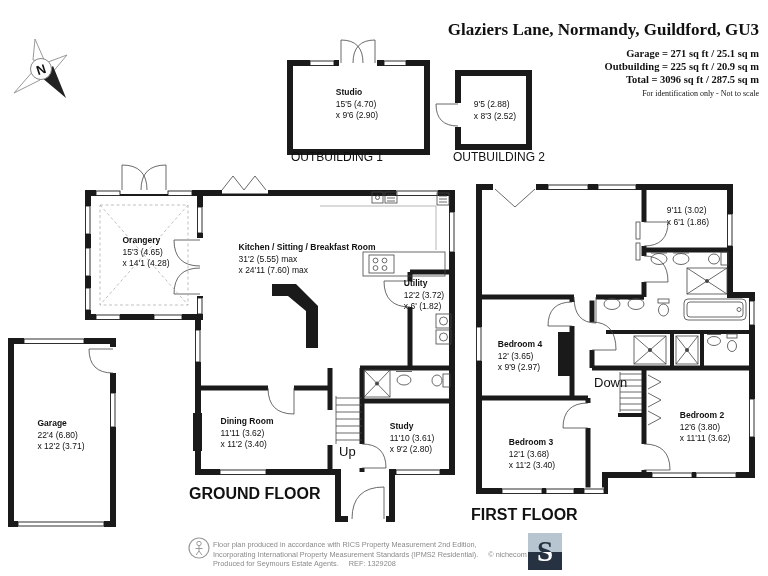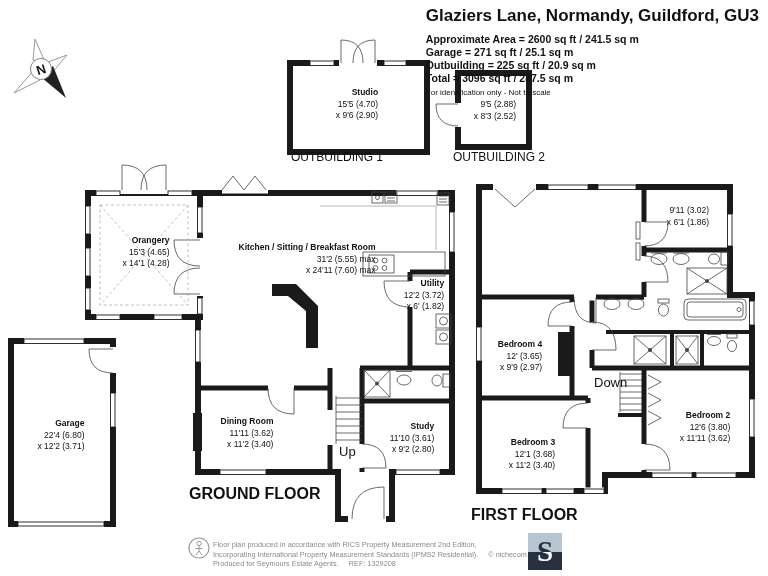--- a/index.html
+++ b/index.html
@@ -1,24 +1,24 @@
 <!DOCTYPE html>
 <html><head>
 <meta charset="utf-8">
 <style>
   html,body{margin:0;padding:0;background:#fff;}
   .canvas{position:relative;width:768px;height:576px;background:#fff;overflow:hidden;
           font-family:"Liberation Sans",sans-serif;color:#111;}
   svg{position:absolute;left:0;top:0;}
-  .hdr{position:absolute;top:6px;right:9px;text-align:left;}
+  .hdr{position:absolute;top:20px;right:9px;text-align:right;font-family:Liberation Serif, serif;}
   .hdr-title{font-size:17px;font-weight:bold;white-space:nowrap;}
   .areas{margin-top:7px;}
   .area-line{font-size:10.5px;font-weight:bold;line-height:13px;white-space:nowrap;}
   .disclaimer{font-size:8px;margin-top:3px;white-space:nowrap;}
-  .room-label{position:absolute;transform:translateX(-50%);text-align:right;white-space:nowrap;
+  .room-label{position:absolute;transform:translateX(-50%);text-align:left;white-space:nowrap;
               font-size:8.5px;line-height:11.5px;}
   .rname{font-weight:bold;}
   .floor-label{position:absolute;font-weight:bold;font-size:16px;white-space:nowrap;}
   .outb-label{position:absolute;font-weight:normal;font-size:12px;white-space:nowrap;}
   .dir-label{position:absolute;font-weight:normal;font-size:13px;white-space:nowrap;}
   .footer-text{position:absolute;left:213px;top:540px;font-size:7.3px;line-height:9.6px;
                color:#8a8a8a;white-space:nowrap;}
   .ft-gap{margin-left:10px;}
   .person-badge{position:absolute;left:187px;top:536px;width:24px;height:24px;}
   .slogo{position:absolute;left:528px;top:533px;width:34px;height:37px;}
@@ -306,21 +306,20 @@
     </g>
     <polygon points="66,98 41,77 53,66" fill="#222"></polygon>
     <circle cx="41" cy="69" r="10.5" fill="#fff" stroke="#888" stroke-width="1"></circle>
     <text x="41" y="74" text-anchor="middle" font-size="13" font-weight="bold" fill="#111" font-family="Liberation Sans, sans-serif" transform="rotate(-18 41 69)">N</text>
   </g>
 </svg>
 
 <div class="hdr">
   <div class="hdr-title">Glaziers Lane, Normandy, Guildford, GU3</div>
   <div class="areas">
-    <div class="area-line">Approximate Area = 2600 sq ft / 241.5 sq m</div>
     <div class="area-line">Garage = 271 sq ft / 25.1 sq m</div>
     <div class="area-line">Outbuilding = 225 sq ft / 20.9 sq m</div>
     <div class="area-line">Total = 3096 sq ft / 287.5 sq m</div>
   </div>
   <div class="disclaimer">For identification only - Not to scale</div>
 </div>
 
 <div class="room-label" style="left:357px;top:87px">
   <div class="rname">Studio</div>
   <div>15'5 (4.70)</div>

